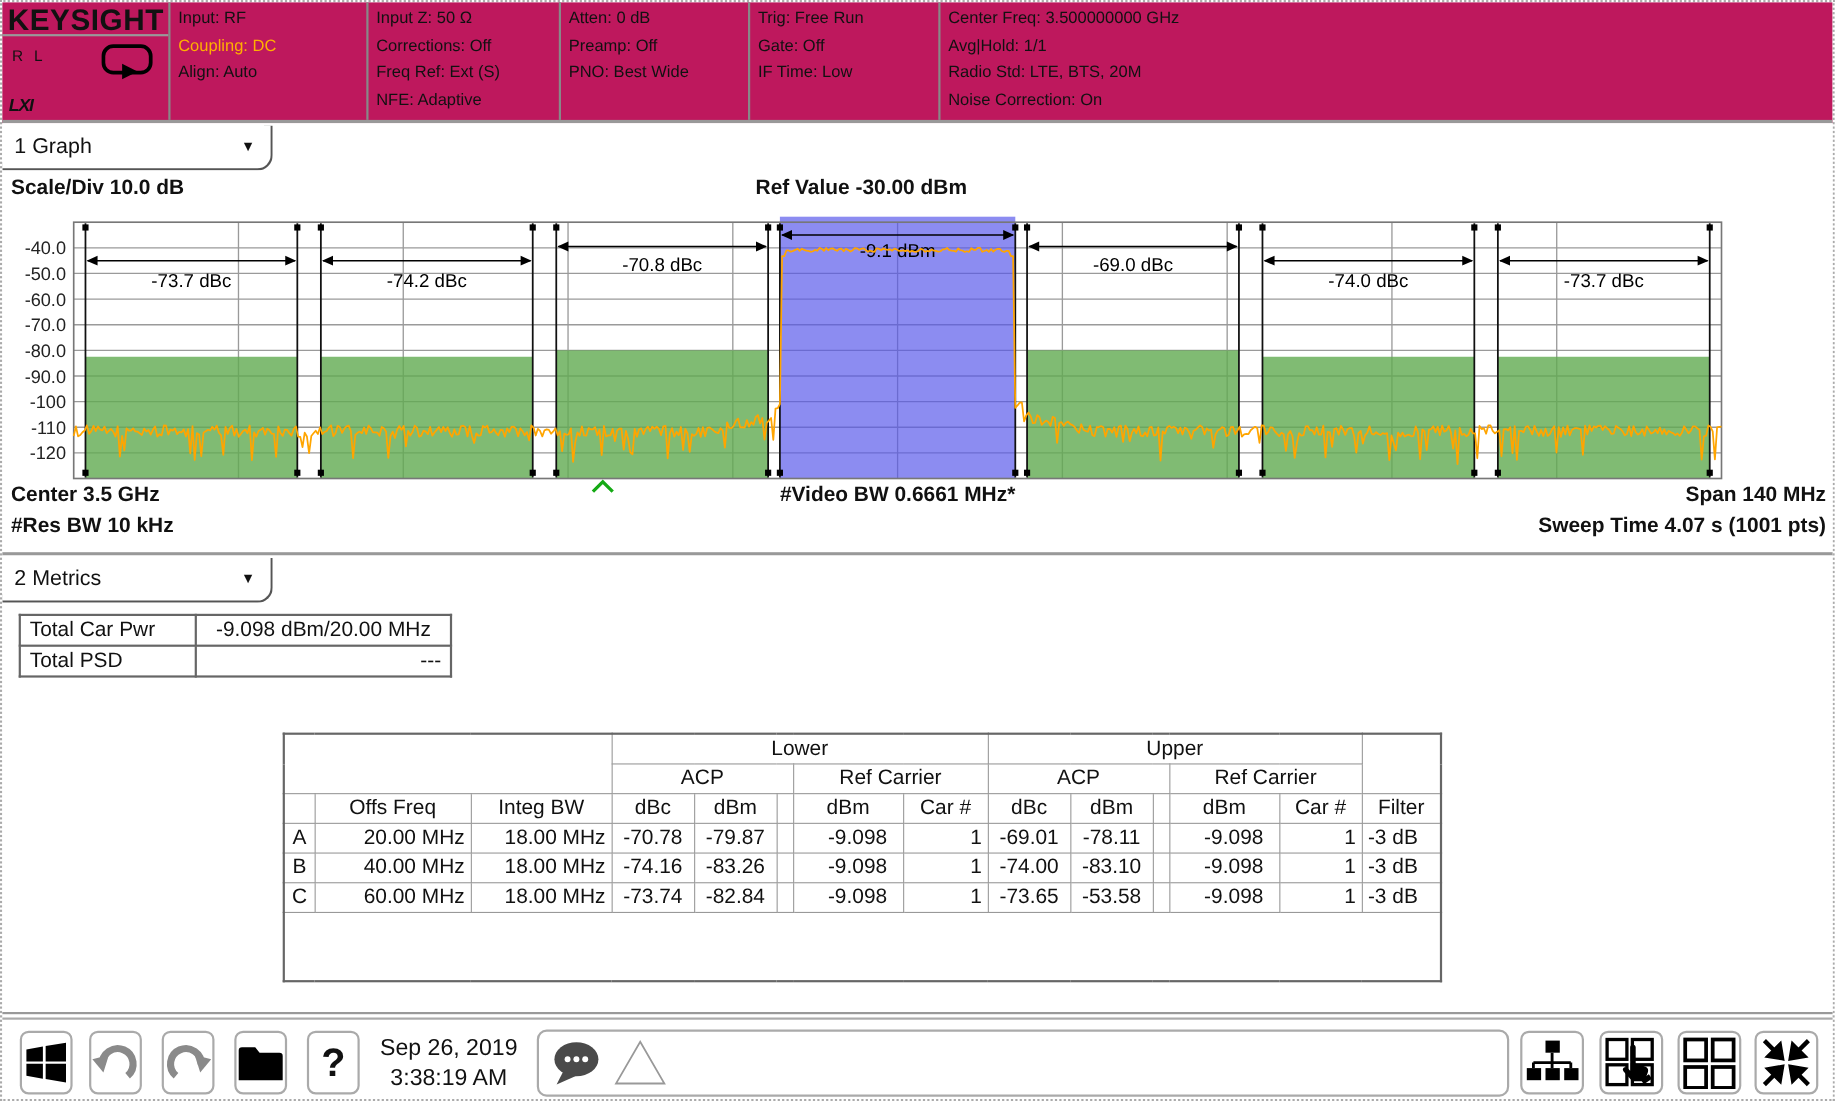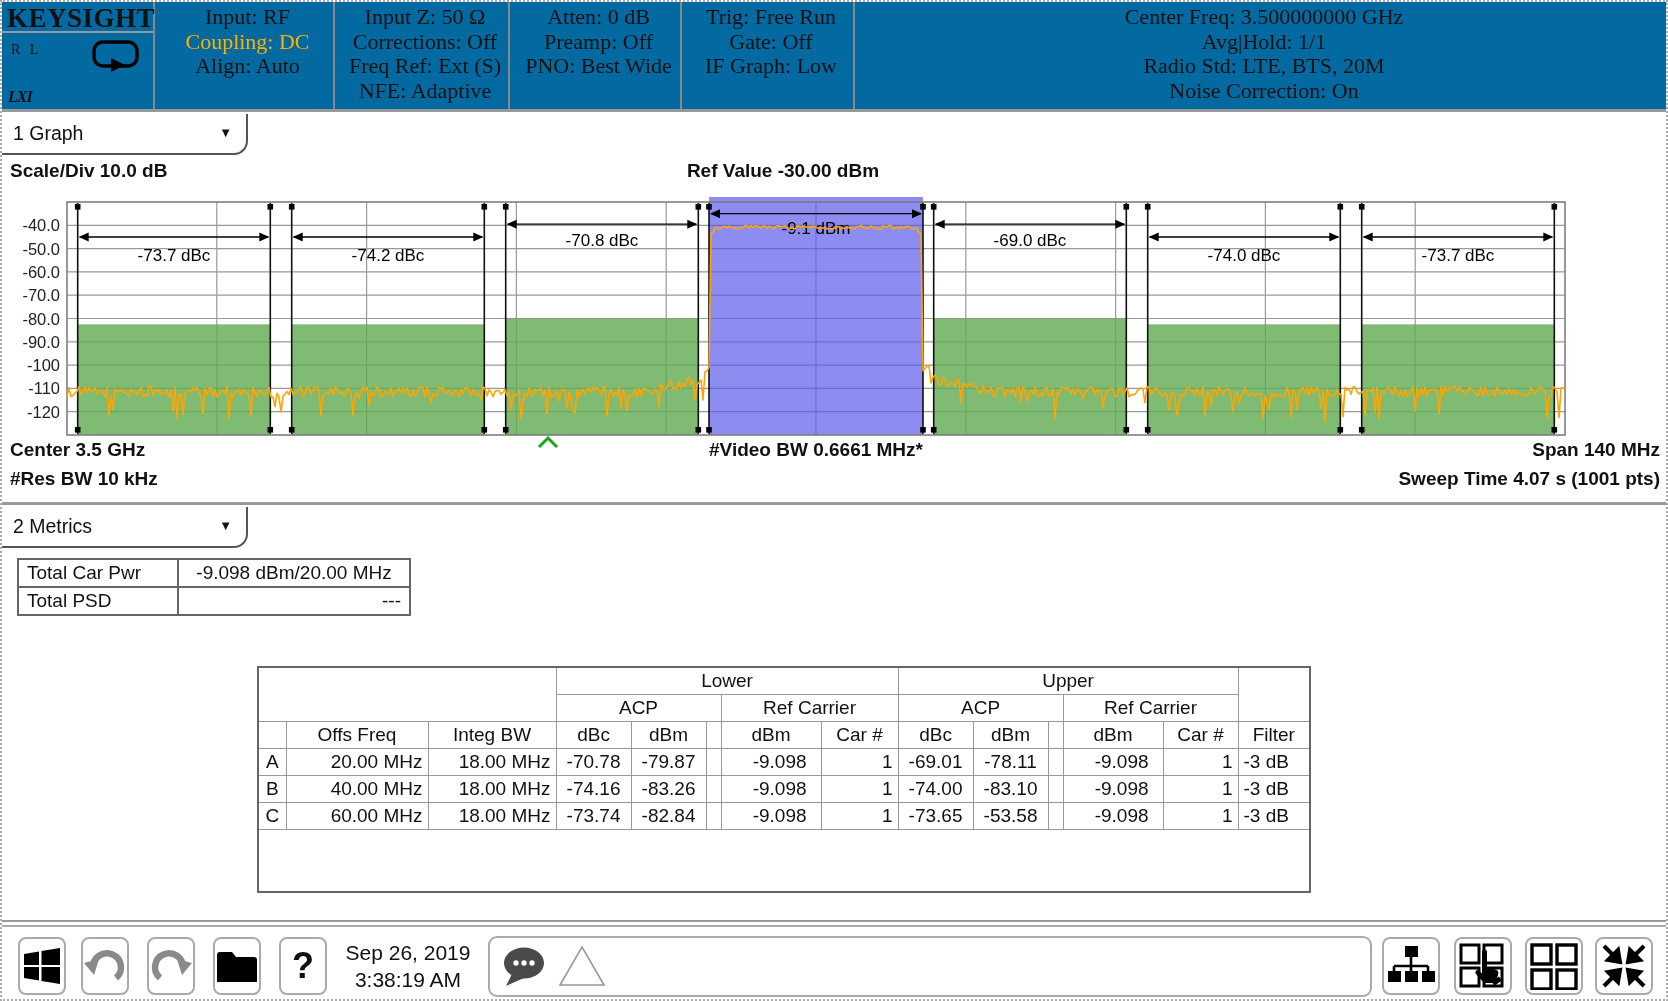--- a/index.html
+++ b/index.html
@@ -1,25 +1,25 @@
 <!DOCTYPE html>
 <html><head>
 <meta charset="utf-8">
 <style>
   html,body{margin:0;padding:0;background:#fff;}
   #screen{position:relative;width:1668px;height:1001px;background:#fff;overflow:hidden;
           font-family:"Liberation Sans",sans-serif;color:#111;border:2px dotted #aaa;box-sizing:border-box;}
   
-  #header{position:absolute;left:0;top:0;width:1664px;height:107px;display:flex;border-bottom:3px solid #999;background:#0369a1;font-family:Liberation Serif, serif;}
+  #header{position:absolute;left:0;top:0;width:1664px;height:107px;display:flex;border-bottom:3px solid #999;background:#be185d;}
   .logo-cell{width:153px;border-right:2px solid #888;position:relative;box-sizing:border-box;}
   .brand{font-weight:bold;font-size:27px;letter-spacing:.5px;padding:1px 0 0 5px;border-bottom:2px solid #999;height:31px;box-sizing:border-box;}
   .rl{position:absolute;top:40px;left:9px;font-size:14px;letter-spacing:3px;}
   .loop{position:absolute;top:37px;left:90px;}
   .lxi{position:absolute;bottom:3px;left:6px;font-style:italic;font-weight:bold;font-size:16px;letter-spacing:-1px;}
-  .hcol{border-right:2px solid #888;padding:3px 0 0 7px;font-size:22px;line-height:24.5px;box-sizing:border-box;text-align:center;}
+  .hcol{border-right:2px solid #888;padding:3px 0 0 7px;font-size:15px;line-height:24.5px;box-sizing:border-box;}
   .hcol div{white-space:nowrap;}
   .orange{color:#ffb000;}
   
   .win-tab{position:absolute;left:0;top:2px;width:246px;height:41px;background:#fff;border:2px solid #555;
            border-left:none;border-top:none;border-bottom-right-radius:14px;font-size:19.5px;line-height:38px;
            padding-left:11px;box-sizing:border-box;}
   .tab-caret{position:absolute;right:14px;top:0;font-size:13px;}
   
   #graph-win{position:absolute;left:0;top:110px;width:1668px;height:390px;border-bottom:3px solid #999;box-sizing:content-box;background:#fff;}
   #scale-div{position:absolute;left:8px;top:48px;font-weight:bold;font-size:19px;}
@@ -80,21 +80,21 @@
       <div>NFE: Adaptive</div>
     </div>
     <div class="hcol" style="width:172px">
       <div>Atten: 0 dB</div>
       <div>Preamp: Off</div>
       <div>PNO: Best Wide</div>
     </div>
     <div class="hcol" style="width:173px">
       <div>Trig: Free Run</div>
       <div>Gate: Off</div>
-      <div>IF Graph: Low</div>
+      <div>IF Time: Low</div>
     </div>
     <div class="hcol" style="flex:1;border-right:none">
       <div>Center Freq: 3.500000000 GHz</div>
       <div>Avg|Hold: 1/1</div>
       <div>Radio Std: LTE, BTS, 20M</div>
       <div>Noise Correction: On</div>
     </div>
   </div>
 
   <div id="graph-win">

